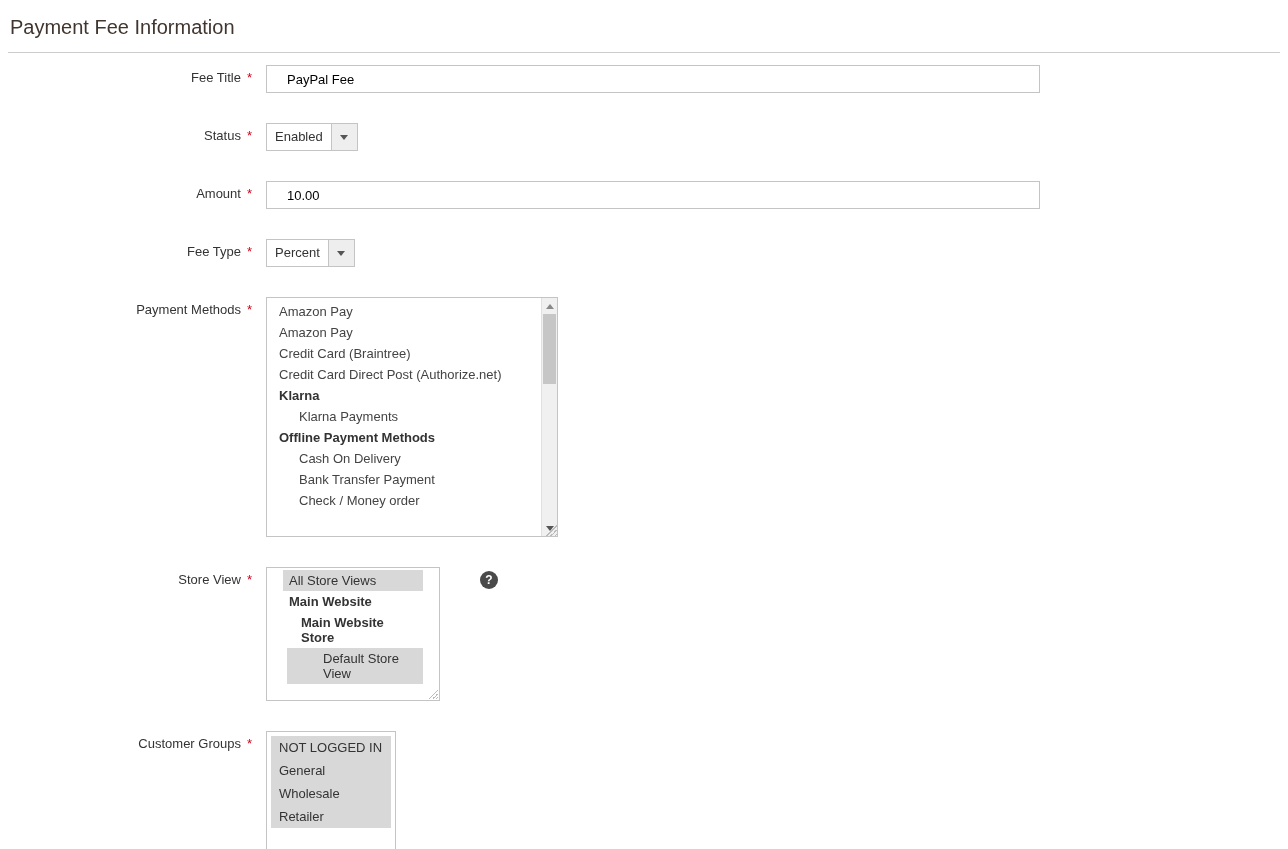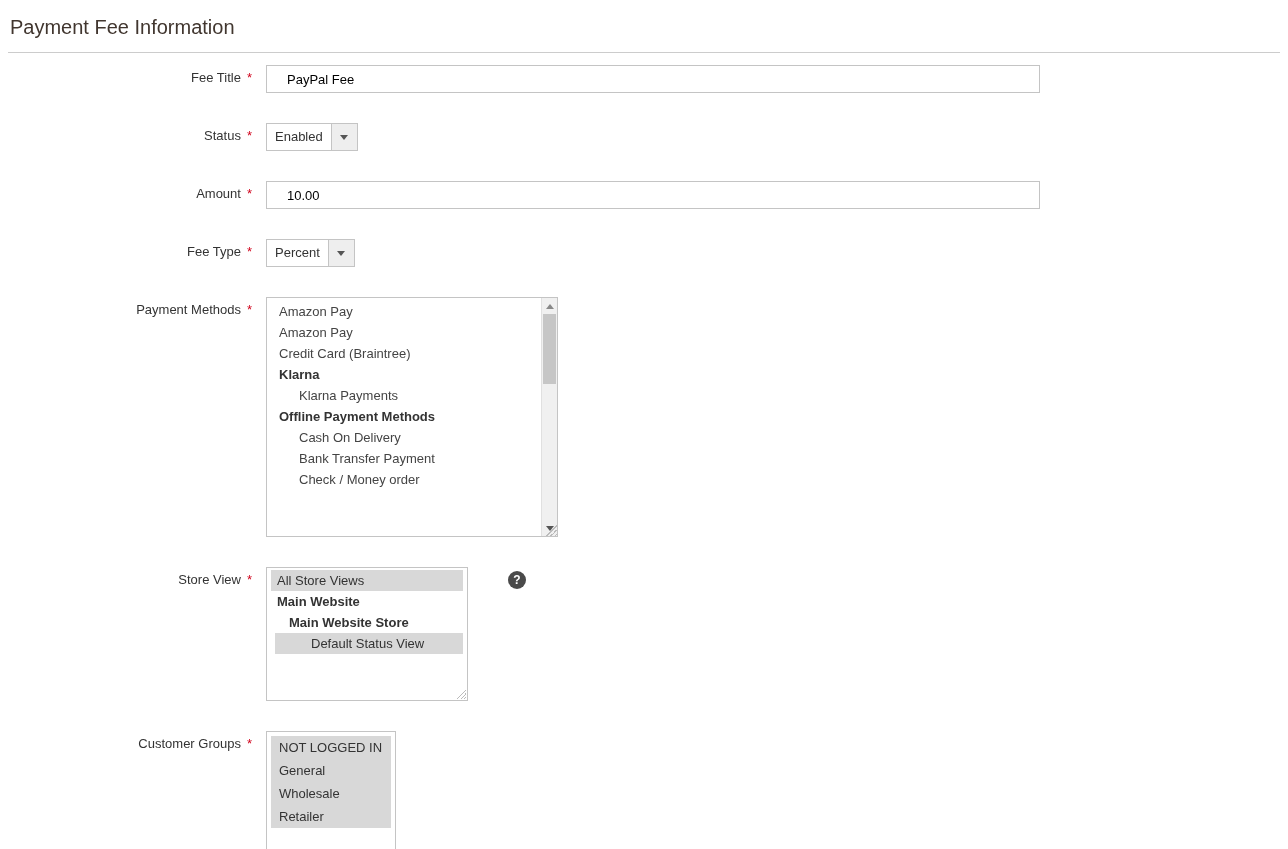--- a/index.html
+++ b/index.html
@@ -140,24 +140,24 @@
   .ms-resize {
     position: absolute;
     bottom: 0; right: 0;
     width: 14px; height: 14px;
     background:
       linear-gradient(135deg, transparent 0 60%, #bbb 60% 65%, transparent 65% 75%, #bbb 75% 80%, transparent 80% 90%, #bbb 90% 95%, transparent 95%);
   }
 
   .store-view-box {
     border: 1px solid #c4c4c4;
-    width: 202px;
+    width: 174px;
     height: 134px;
     background: #fff;
-    padding: 2px 0;
+    padding: 2px 12px;
     position: relative;
   }
   .sv-item {
     padding: 3px 10px;
     font-size: 13px;
     cursor: default;
   }
   .sv-item.selected {
     background: #d8d8d8;
     margin: 0 4px;
@@ -277,20 +277,21 @@
   <div class="form-row">
     <div class="form-label">
       <span>Payment Methods</span><span class="req">*</span>
     </div>
     <div class="form-field">
       <div class="multiselect-outer" style="position:relative;">
         <div class="multiselect-list" id="pm-list">
             <div class="ms-item">Amazon Pay</div>
             <div class="ms-item">Amazon Pay</div>
             <div class="ms-item">Credit Card (Braintree)</div>
+            <div class="ms-item">Credit Card Direct Post (Authorize.net)</div>
             <div class="ms-group">Klarna</div>
             <div class="ms-item indent1">Klarna Payments</div>
             <div class="ms-group">Offline Payment Methods</div>
             <div class="ms-item indent1">Cash On Delivery</div>
             <div class="ms-item indent1">Bank Transfer Payment</div>
             <div class="ms-item indent1">Check / Money order</div>
           </div>
         <div class="ms-scroll">
           <div class="arrow-up"></div>
           <div class="thumb"></div>
@@ -303,21 +304,21 @@
 
   <div class="form-row">
     <div class="form-label">
       <span>Store View</span><span class="req">*</span>
     </div>
     <div class="form-field">
       <div class="store-view-box" id="sv-box">
         <div class="sv-item selected">All Store Views</div>
           <div class="sv-group">Main Website</div>
           <div class="sv-subgroup">Main Website Store</div>
-          <div class="sv-item child selected">Default Status View</div>
+          <div class="sv-item child selected">Default Store View</div>
           <div class="sv-resize"></div>
       </div>
       <div class="help-icon">?</div>
     </div>
   </div>
 
   <div class="form-row">
     <div class="form-label">
       <span>Customer Groups</span><span class="req">*</span>
     </div>

